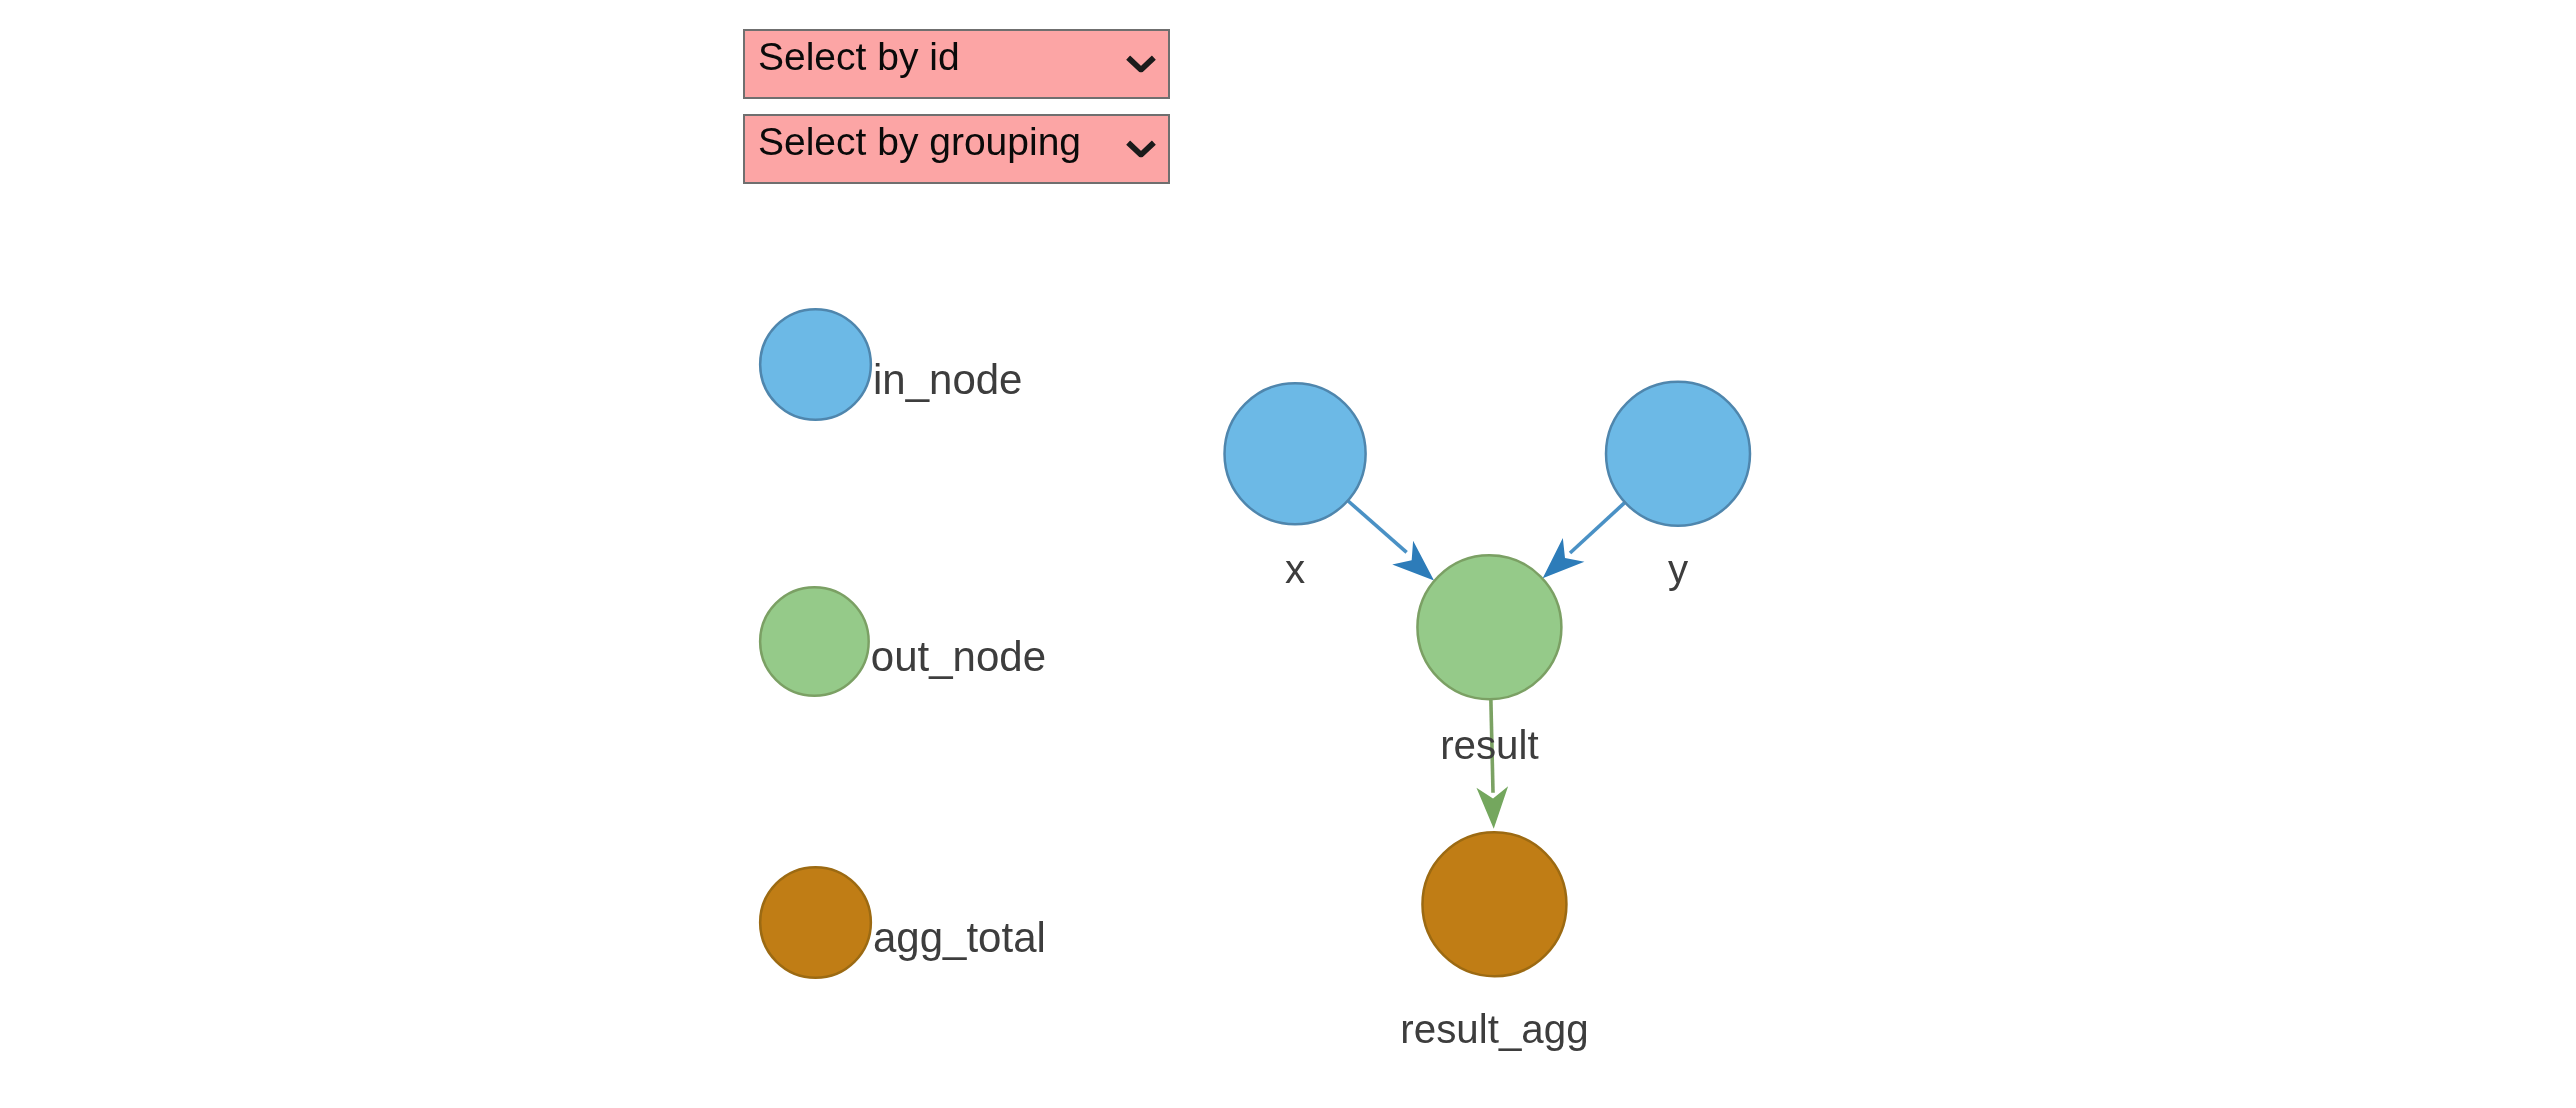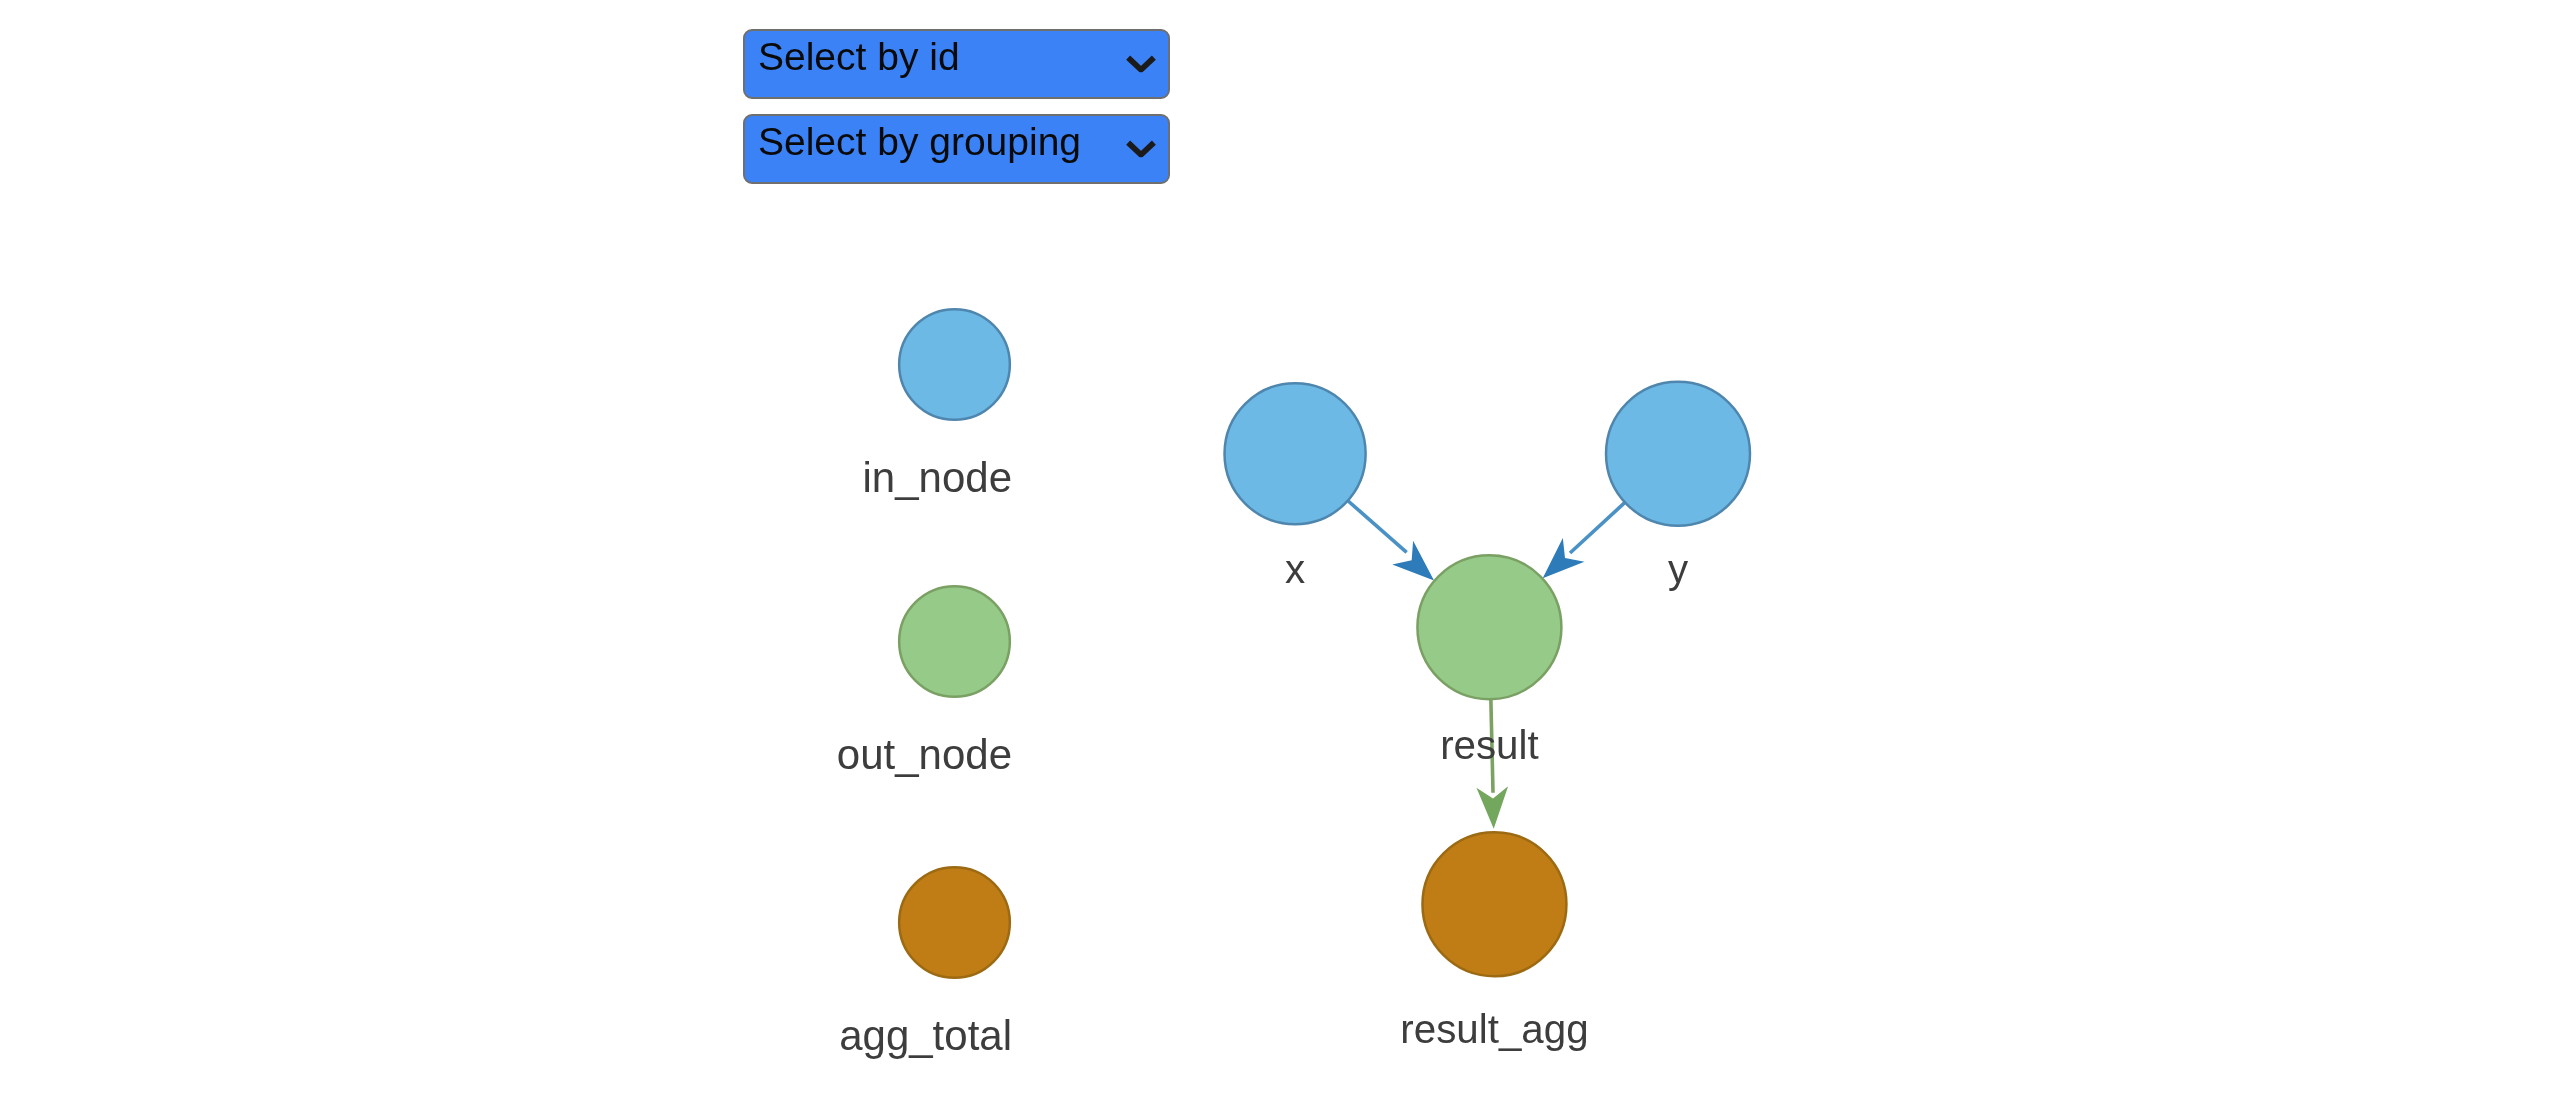--- a/index.html
+++ b/index.html
@@ -8,30 +8,30 @@
     background:#ffffff;
     font-family:"Liberation Sans",sans-serif;
     position:relative;overflow:hidden;
   }
   .select-wrap{position:absolute;left:743px;width:427px;height:70px;}
   #select-wrap-1{top:29px;}
   #select-wrap-2{top:114px;}
   .select-wrap select{
     width:100%;height:100%;
     -webkit-appearance:none;appearance:none;
-    border:2.2px solid #6f6f6f;border-radius:9px;
-    background:#3b82f6;color:#0a0a0a;
+    border:2.2px solid #6f6f6f;border-radius:0;
+    background:#fca5a5;color:#0a0a0a;
     font-family:"Liberation Sans",sans-serif;font-size:39px;
     padding:0 58px 16px 13px;
     outline:none;
   }
   .chev{position:absolute;right:14.4px;top:50%;transform:translateY(-50%);pointer-events:none;display:block;}
 
   .legend{position:absolute;left:0;top:0;}
-  .legend-item{position:absolute;left:724px;width:288px;display:flex;flex-direction:column;align-items:flex-end;}
+  .legend-item{position:absolute;left:758px;width:288px;display:flex;flex-direction:row;align-items:center;}
   #legend-item-0{top:307px;}
   #legend-item-1{top:584px;}
   #legend-item-2{top:865px;}
   .swatch{display:block;}
   .legend-label{margin-top:32px;font-size:42px;line-height:1.15;color:#3d3d3d;white-space:nowrap;}
 
   #graph-canvas{position:absolute;left:1151px;top:345px;width:792px;height:763px;}
   .edge-line{stroke-width:5;fill:none;}
   .node-circle{stroke-width:3.5;}
   .node-label{font-family:"Liberation Sans",sans-serif;font-size:56px;fill:#3d3d3d;text-anchor:middle;}

